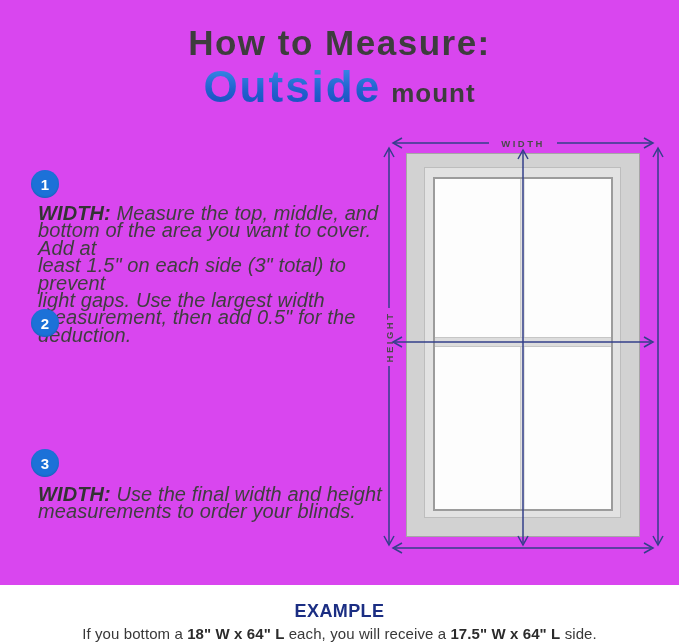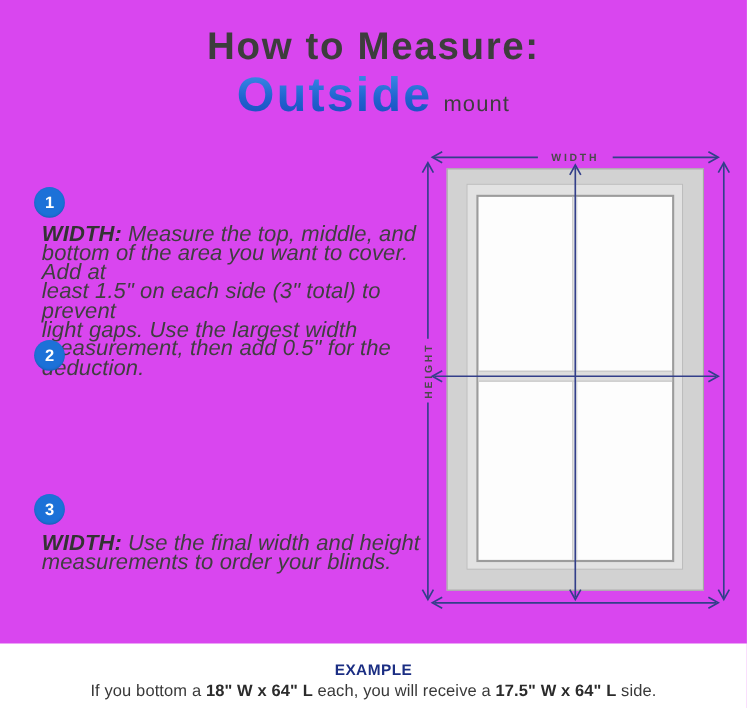--- a/index.html
+++ b/index.html
@@ -13,21 +13,21 @@
   .title-line1{
     font-size:35px;font-weight:700;color:#3D3D3D;letter-spacing:1.5px;line-height:38px;
   }
   .title-line2{margin-top:1px;line-height:48px;}
   .title-highlight{
     font-size:44px;font-weight:700;letter-spacing:2px;
     background:linear-gradient(180deg,#3F93EC 0%,#2163CF 55%,#1A49BD 100%);
     -webkit-background-clip:text;background-clip:text;
     -webkit-text-fill-color:transparent;color:#2163CF;text-align:right;
   }
-  .title-suffix{font-size:20px;font-weight:400;color:#3D3D3D;letter-spacing:1px;margin-left:10px;}
+  .title-suffix{font-size:26px;font-weight:700;color:#3D3D3D;letter-spacing:1px;margin-left:10px;}
   
   .step-circle{
     position:absolute;width:28px;height:28px;border-radius:50%;
     background:#1C71D8;color:#FFFFFF;font-size:15px;font-weight:700;
     display:flex;align-items:center;justify-content:center;
     box-shadow:inset 0 -1px 2px rgba(0,0,0,0.15);
   }
   .step-text{
     position:absolute;left:38px;width:352px;margin:0;
     font-size:20px;line-height:17.4px;color:#3F3F3F;
@@ -61,21 +61,21 @@
   .meas-label{
     font-family:"Liberation Sans",sans-serif;font-size:9.5px;font-weight:700;
     fill:#4A4A4A;letter-spacing:2.5px;
   }
   
   .bottom-strip{
     position:absolute;left:0;top:585px;width:679px;height:59px;background:#FFFFFF;
     text-align:center;
   }
   .example-heading{
-    margin-top:16px;font-size:14px;font-weight:700;color:#1B2E83;letter-spacing:0.4px;
+    margin-top:16px;font-size:18px;font-weight:700;color:#1B2E83;letter-spacing:0.4px;
   }
   .example-line{margin-top:3px;font-size:15px;color:#383838;letter-spacing:0.1px;}
   .example-line b{font-weight:700;color:#2B2B2B;}
 </style>
 </head>
 <body>
 
 <div class="canvas">
 
   <div class="title-block">

